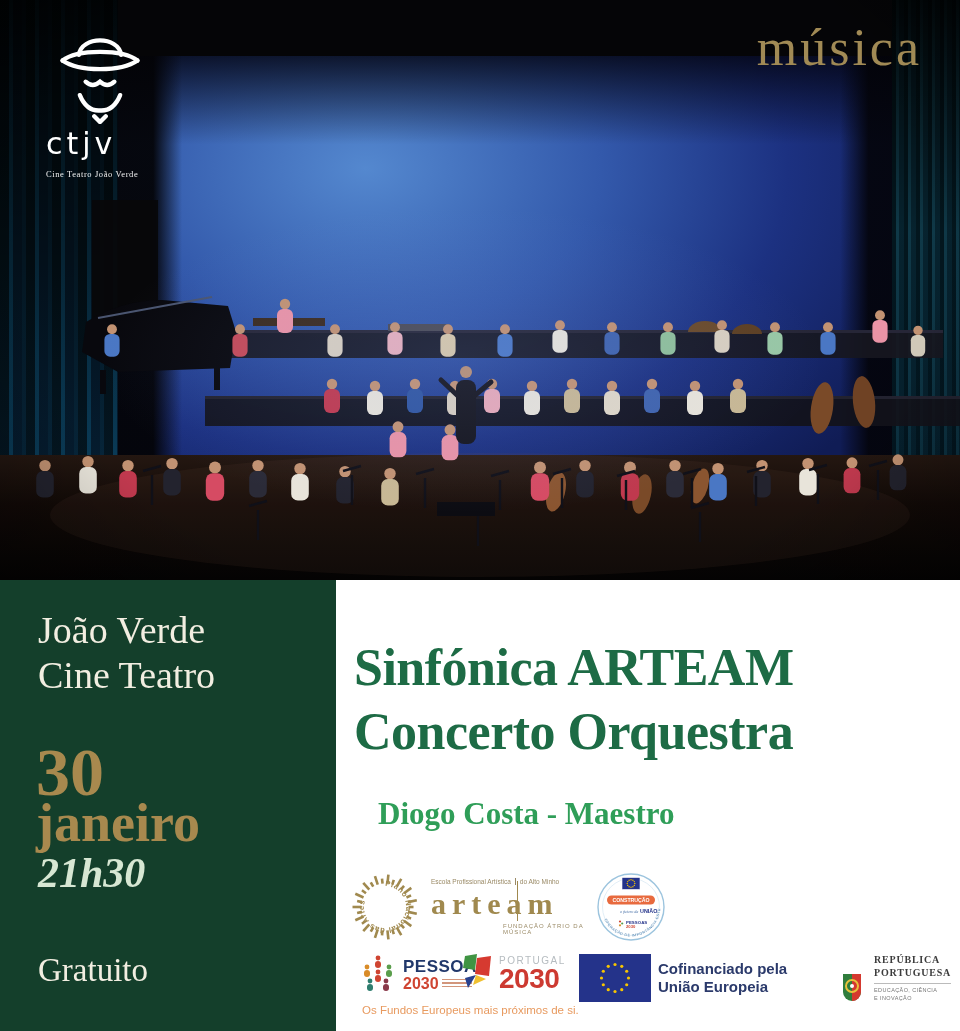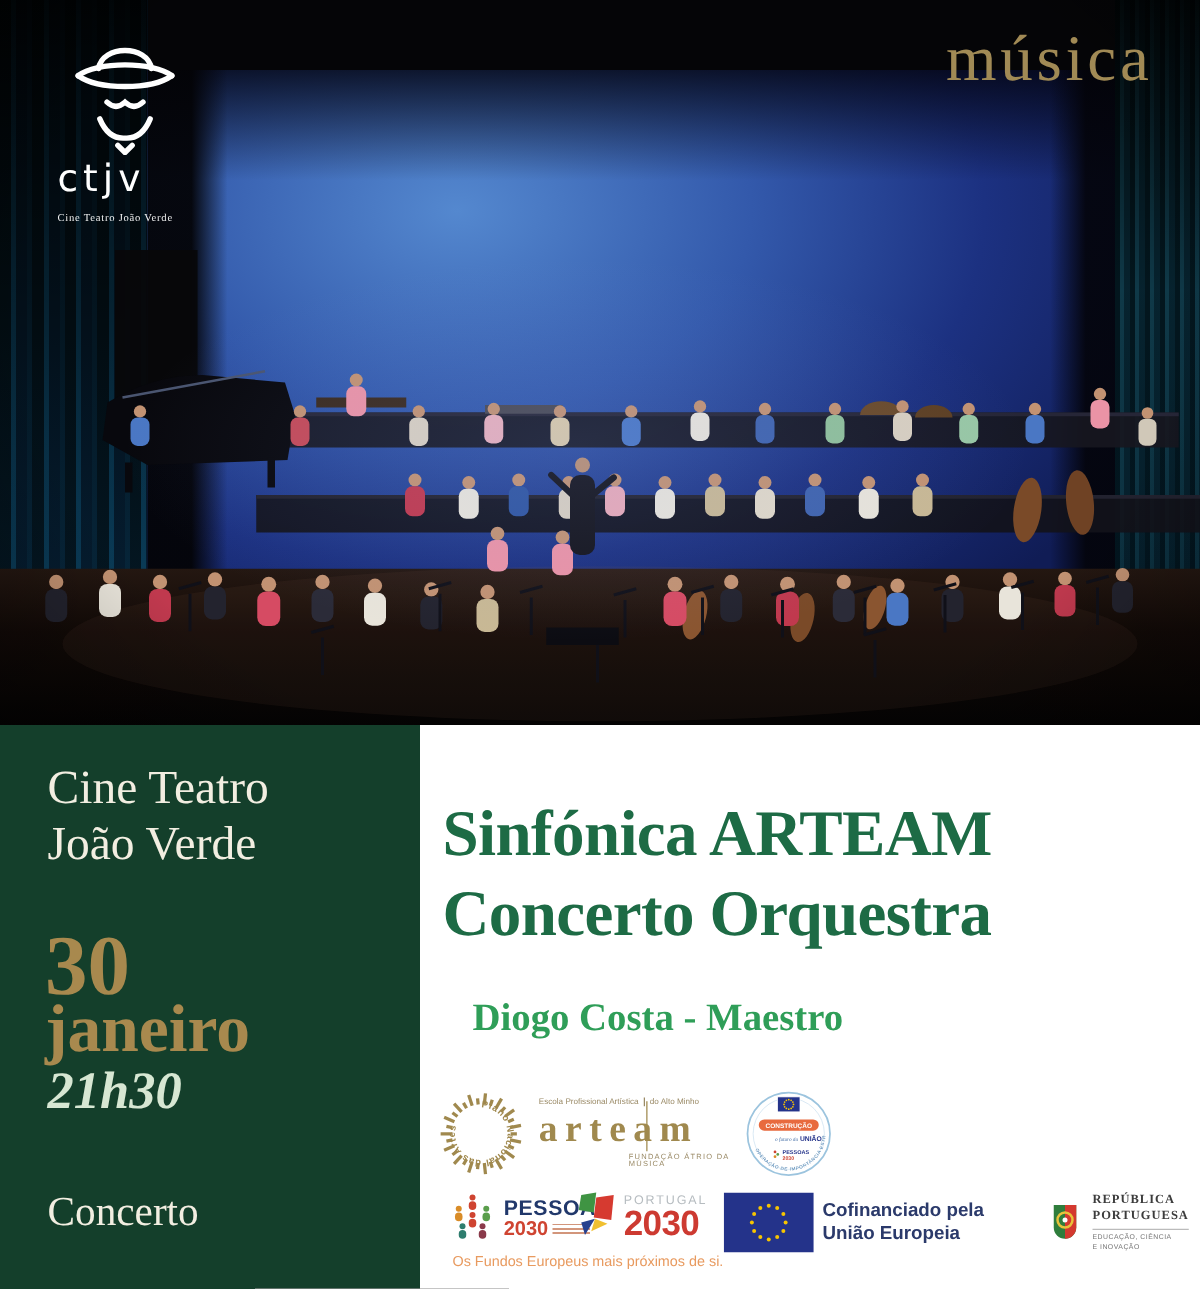--- a/index.html
+++ b/index.html
@@ -75,21 +75,21 @@
   .f-pessoas { left:24px; top:2px; }
   .f-pessoas .t1 { font-size:17px; font-weight:700; color:#21386b; letter-spacing:.5px; line-height:1; }
   .f-pessoas .t2 { font-size:16px; font-weight:700; color:#cf4431; line-height:1.1; display:flex; align-items:center; gap:3px; }
   .f-pessoas .bars { width:30px; height:9px;
     background:repeating-linear-gradient(180deg,#c77b5a 0 1.4px, transparent 1.4px 3.4px); opacity:.8; }
   .f-portugal { left:126px; top:0; }
   .f-portugal .t1 { font-size:10px; color:#b6bcc0; letter-spacing:1.5px; line-height:1; }
   .f-portugal .t2 { font-size:28px; font-weight:700; color:#cd3a31; line-height:.95; letter-spacing:-.5px; }
   .f-eu { left:243px; top:2px; }
   .f-eu .txt { font-size:15px; font-weight:700; color:#2b3a6b; line-height:1.2; }
-  .f-rep { left:506px; top:2px; align-items:center;gap:12px; }
+  .f-rep { left:506px; top:2px; align-items:flex-end;gap:12px; }
   .f-rep .nm { font-family:"Liberation Serif", serif; font-size:10px; font-weight:700; letter-spacing:.8px; color:#3c3c3c; line-height:1.25; }
   .f-rep .sub { font-size:5.5px; color:#777; letter-spacing:.4px; line-height:1.5; margin-top:4px;
     border-top:1px solid #bbb; padding-top:2px; }
   .tagline { position:absolute; left:26px; top:424px; font-family:"Liberation Sans", sans-serif;
     font-size:11.5px; color:#e89a5f; }
 </style>
 </head>
 <body>
 
 <div class="poster">
@@ -360,27 +360,27 @@
       <div class="ctjv-name">Cine Teatro João Verde</div>
     </div>
 
     <div class="musica">música</div>
   </div>
 
   <div class="bottom">
 
     <aside class="left-panel">
       <div class="venue">
+        <div>João Verde</div>
         <div>Cine Teatro</div>
-        <div>João Verde</div>
       </div>
       <div class="day">30</div>
       <div class="month">janeiro</div>
       <div class="time">21h30</div>
-      <div class="admission">Concerto</div>
+      <div class="admission">Gratuito</div>
     </aside>
 
     <section class="right-panel">
       <h1 class="title">
         <span>Sinfónica ARTEAM</span>
         <span>Concerto Orquestra</span>
       </h1>
       <div class="conductor">Diogo Costa - Maestro</div>
 
       <div class="partners">

